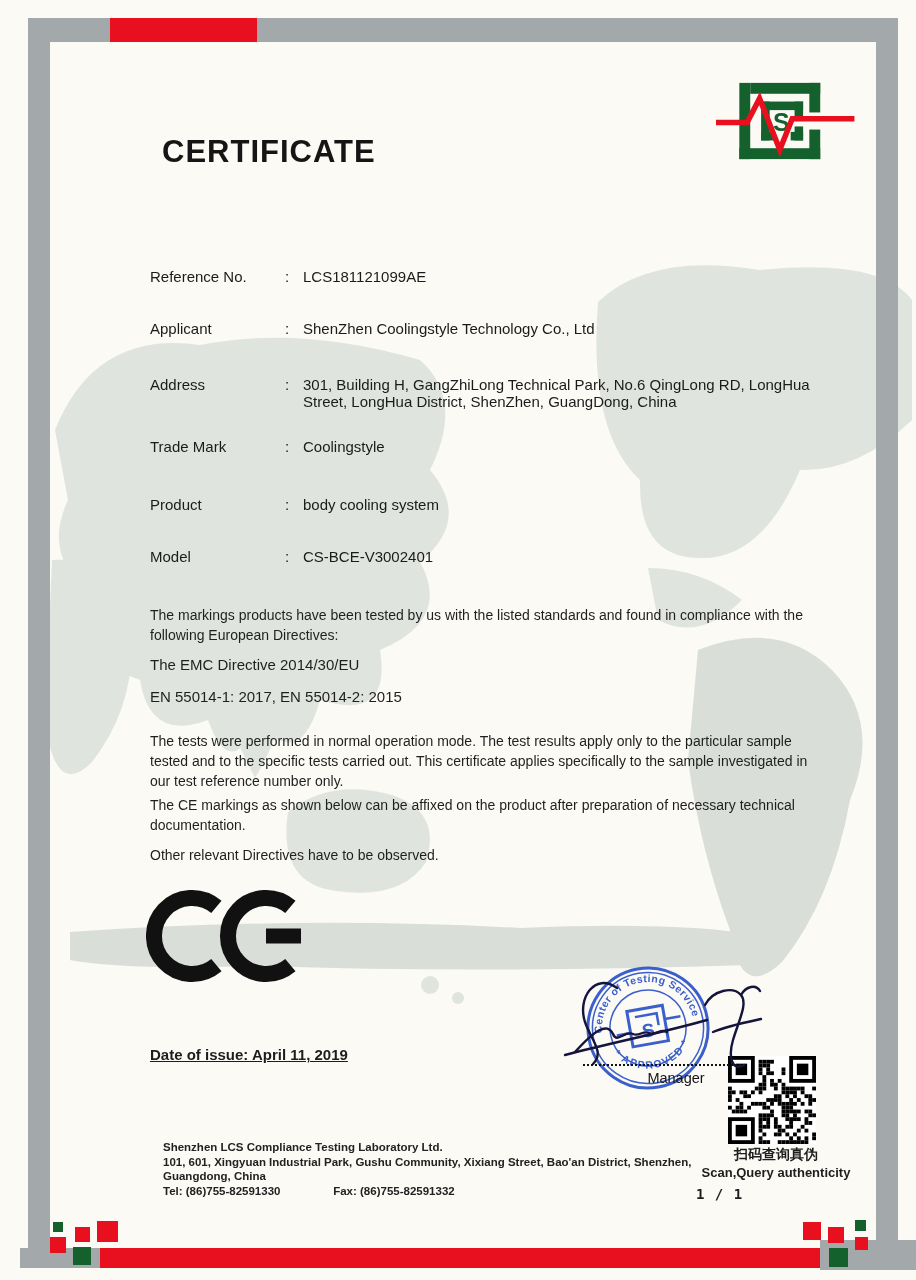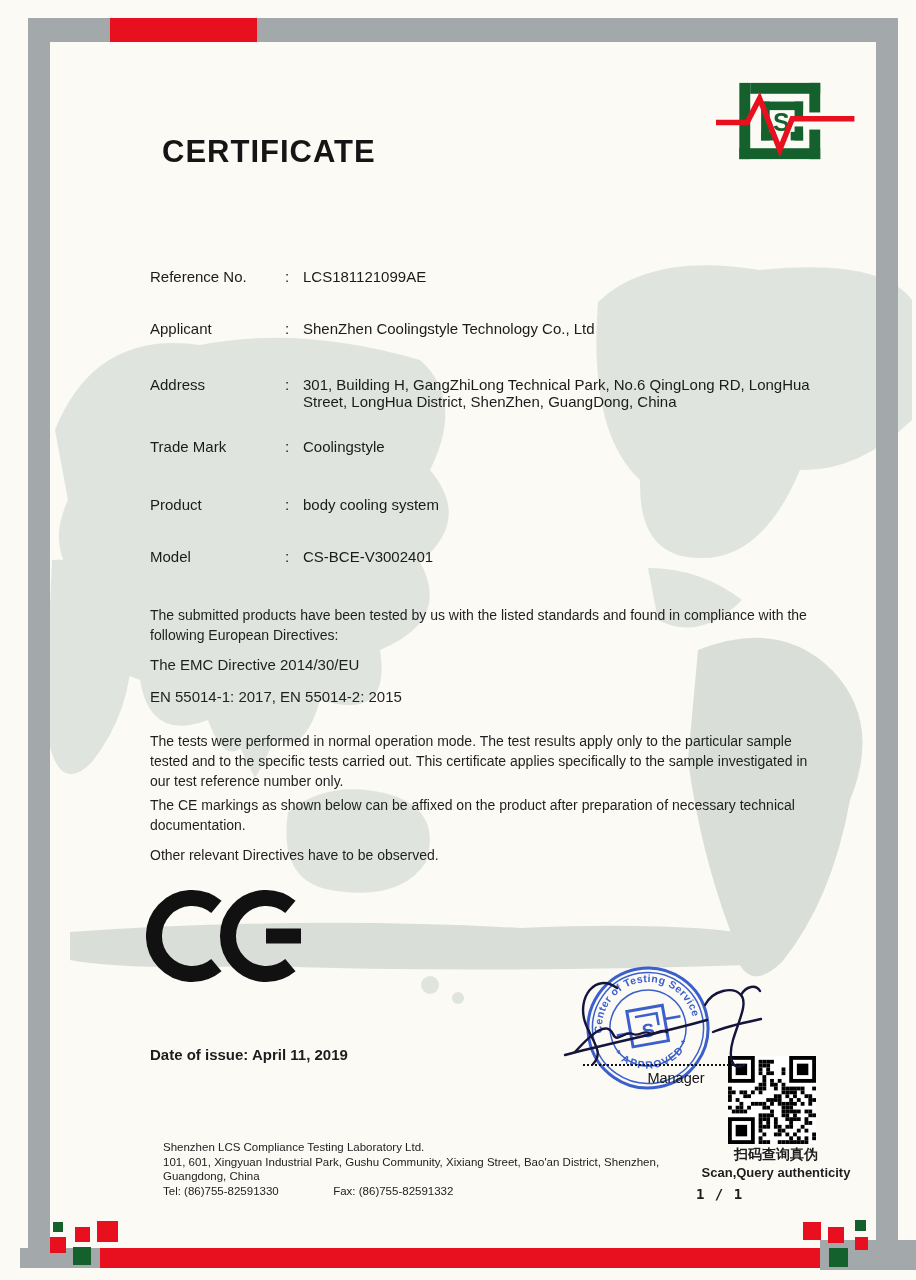--- a/index.html
+++ b/index.html
@@ -21,28 +21,28 @@
   .content{position:absolute;inset:0;z-index:3;}
   .title{position:absolute;left:162px;top:134px;}
   .title h1{margin:0;font-size:31px;font-weight:700;letter-spacing:1px;color:#151515;}
   .title .sub{margin:2px 0 0 2px;font-size:21px;font-weight:700;color:#151515;}
   .field{position:absolute;left:150px;display:flex;font-size:15px;font-weight:400;color:#1b1b1b;}
   .flabel{width:135px;flex:0 0 135px;}
   .fcolon{width:18px;flex:0 0 18px;}
   .fvalue{width:535px;}
   .para{position:absolute;left:150px;width:672px;font-size:14px;line-height:20px;color:#1f1f1f;}
   .para.bold{font-weight:400;font-size:15px;}
-  .issue{position:absolute;left:150px;top:1046px;font-size:15px;font-weight:700;}
+  .issue{position:absolute;left:150px;top:1046px;font-size:15px;font-weight:700;text-decoration:underline;}
   .dotline{position:absolute;left:583px;top:1064px;width:158px;height:0;border-bottom:2px dotted #111;z-index:5;}
   .manager{position:absolute;left:596px;top:1070px;width:160px;text-align:center;font-size:14.5px;color:#141414;z-index:5;}
   .qrwrap{position:absolute;left:728px;top:1056px;z-index:4;}
   .qrcap{position:absolute;left:690px;top:1146px;width:172px;text-align:center;z-index:4;}
   .qrcap .cn{font-size:14px;font-weight:700;}
   .qrcap .en{font-size:13px;font-weight:700;margin-top:1px;}
-  .footer{position:absolute;left:163px;top:1140px;font-size:11.5px;line-height:14.5px;color:#222;}
+  .footer{position:absolute;left:163px;top:1140px;font-size:11.5px;line-height:14.5px;color:#222;font-weight:bold;}
   .footer .c1{display:inline-block;width:167px;}
   .pageno{position:absolute;left:696px;top:1186px;font-family:"DejaVu Sans Mono",monospace;font-size:14px;font-weight:700;letter-spacing:1px;}
   svg text{font-family:"Liberation Sans",sans-serif;}
 </style>
 </head>
 <body>
 
 <div class="page">
 
   <svg class="map" width="916" height="1280" viewBox="0 0 916 1280">
@@ -136,21 +136,21 @@
       <span class="flabel">Product</span>
         <span class="fcolon">:</span>
         <span class="fvalue">body cooling system</span>
     </div>
     <div class="field" style="top:548px">
       <span class="flabel">Model</span>
         <span class="fcolon">:</span>
         <span class="fvalue">CS-BCE-V3002401</span>
     </div>
 
-    <div class="para" style="top:605px">The submitted products have been tested by us with the listed standards and found in compliance with the following European Directives:</div>
+    <div class="para" style="top:605px">The markings products have been tested by us with the listed standards and found in compliance with the following European Directives:</div>
     <div class="para bold" style="top:655px">The EMC Directive 2014/30/EU</div>
     <div class="para bold" style="top:687px">EN 55014-1: 2017, EN 55014-2: 2015</div>
     <div class="para" style="top:731px">The tests were performed in normal operation mode. The test results apply only to the particular sample tested and to the specific tests carried out. This certificate applies specifically to the sample investigated in our test reference number only.</div>
     <div class="para" style="top:795px">The CE markings as shown below can be affixed on the product after preparation of necessary technical documentation.</div>
     <div class="para" style="top:845px">Other relevant Directives have to be observed.</div>
 
     <svg class="abs" style="left:146px;top:884px;" width="160" height="104" viewBox="0 0 160 104" aria-label="CE">
       <g stroke="#111" stroke-width="16" fill="none">
         <path d="M70.4,22.9 A38 38 0 1 0 70.4,81.1"></path>
         <path d="M144.4,22.9 A38 38 0 1 0 144.4,81.1"></path>

